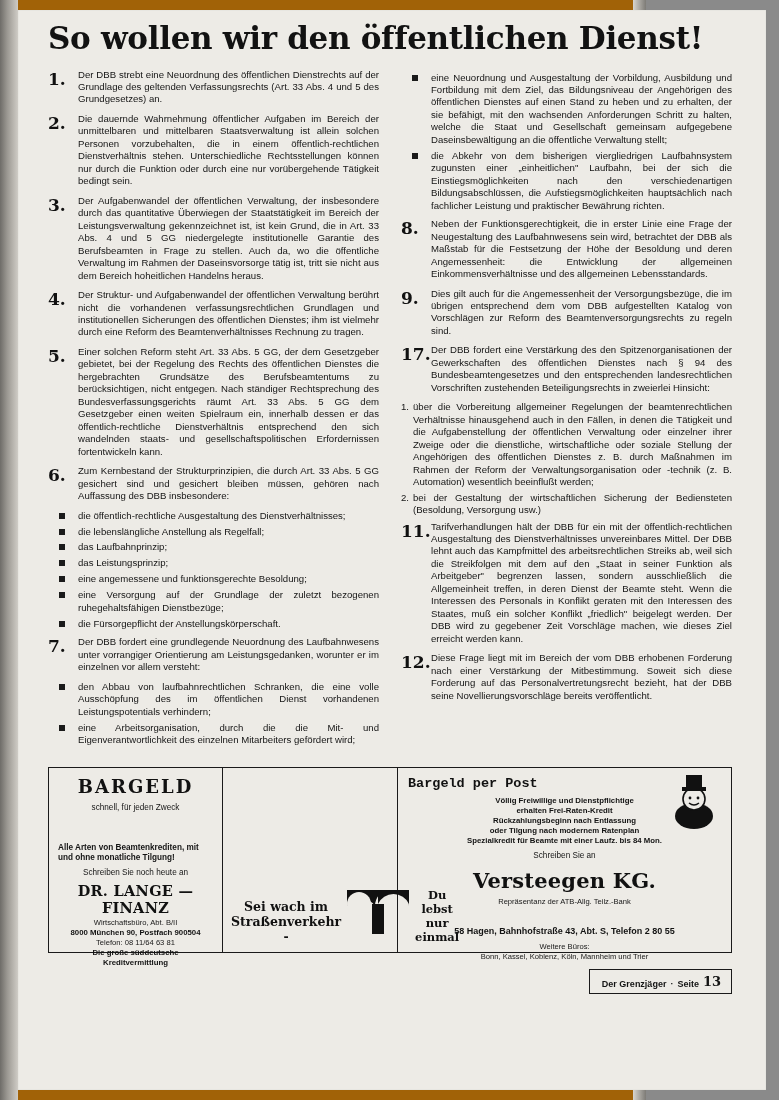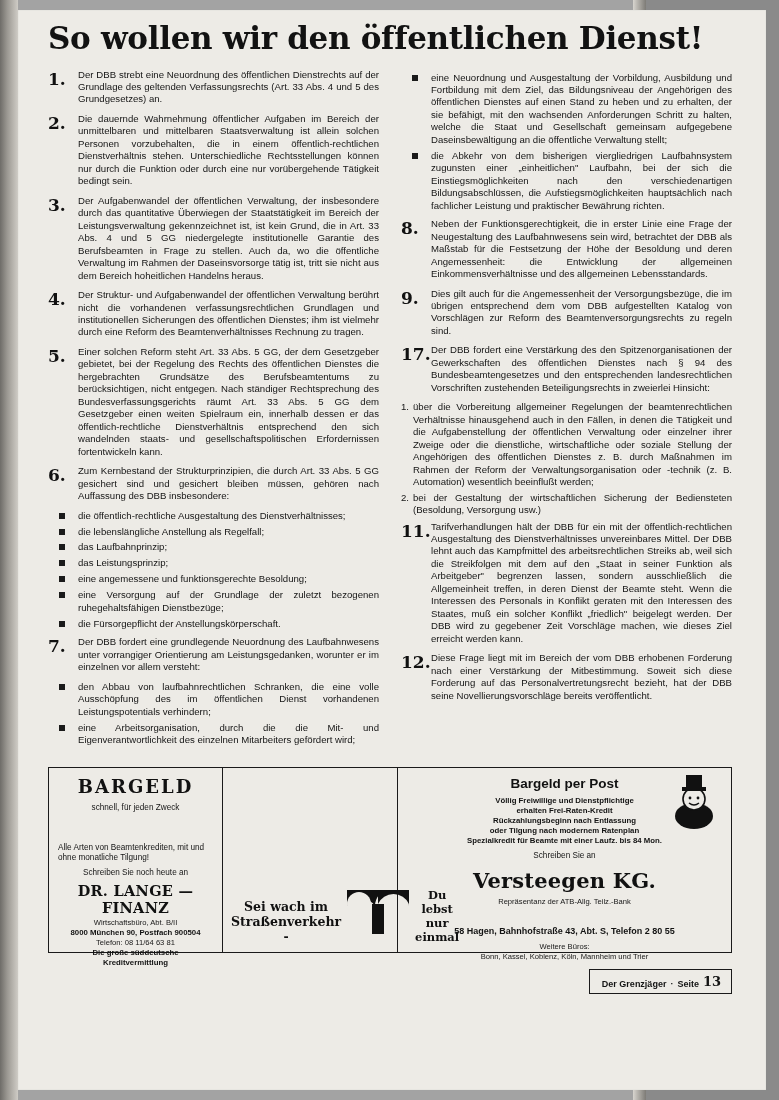--- a/index.html
+++ b/index.html
@@ -10,21 +10,21 @@
   body {
     width: 779px;
     height: 1100px;
     overflow: hidden;
     font-family: "Liberation Sans", sans-serif;
   }
   .page {
     position: relative;
     width: 646px;
     height: 1100px;
-    background: #a3a3a3;
+    background: #a16207;
     box-sizing: border-box;
   }
   .paper {
     position: absolute;
     left: 18px;
     top: 10px;
     width: 748px;
     height: 1080px;
     background: #edebe6;
     box-shadow: inset 0 0 1px #bbb;
@@ -199,21 +199,21 @@
     content: "";
     position: absolute;
     left: 0;
     top: 3px;
     width: 4px; height: 4px;
     border-radius: 50%;
     background: #1a1a1a;
   }
   .ad-bold-line {
     font-size: 8.2px;
-    font-weight: normal;
+    font-weight: bold;
     line-height: 1.25;
     color: #141414;
     margin-bottom: 5px;
     margin-top: 31px;
   }
   .ad-center {
     text-align: center;
     font-size: 8.2px;
     color: #161616;
     line-height: 1.3;
@@ -255,24 +255,23 @@
     position: relative;
   }
   .ad2-caption {
     font-family: "DejaVu Serif", serif;
     font-weight: bold;
     font-size: 11.5px;
     text-align: center;
     color: #111;
   }
   .ad3-title {
-    font-family: Liberation Sans, sans-serif;
+    font-family: Liberation Mono, monospace;
     font-weight: bold;
     font-size: 13.5px;
-    text-align: center;
     color: #111;
     margin-bottom: 5px;
   }
   .ad3-big {
     font-family: "DejaVu Serif", serif;
     font-weight: bold;
     font-size: 21px;
     text-align: center;
     color: #111;
     margin: 6px 0 4px 0;

